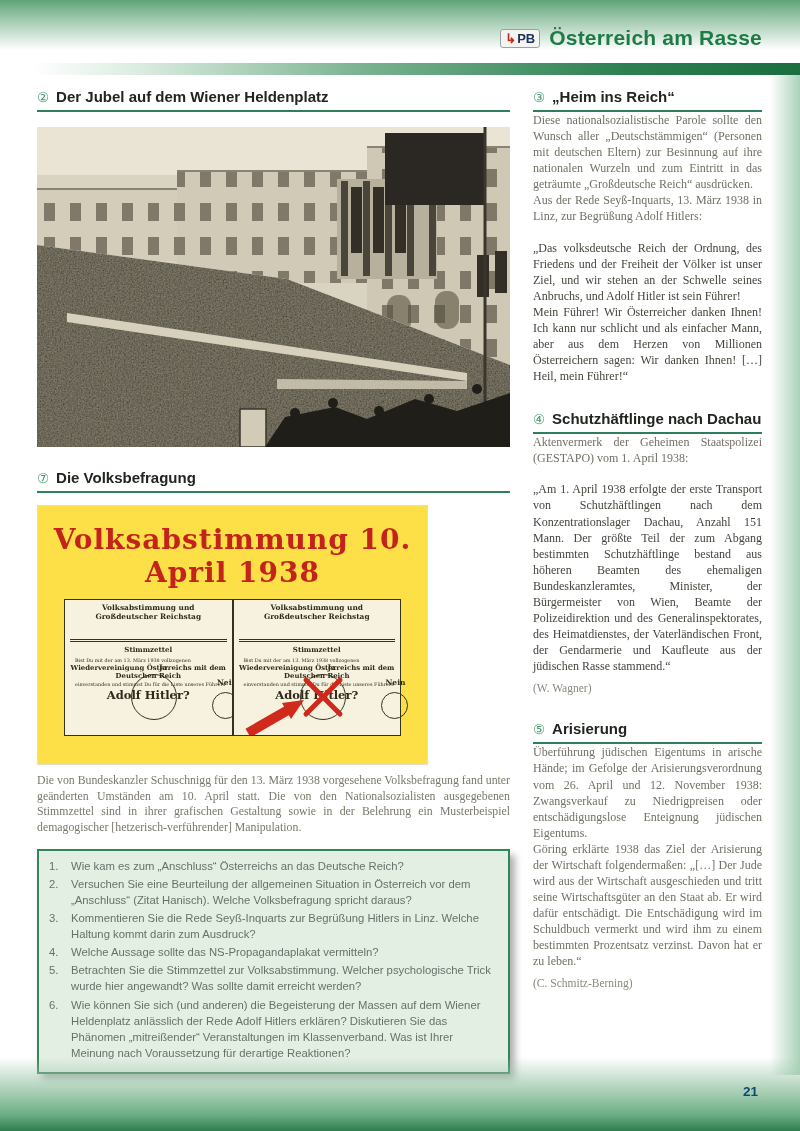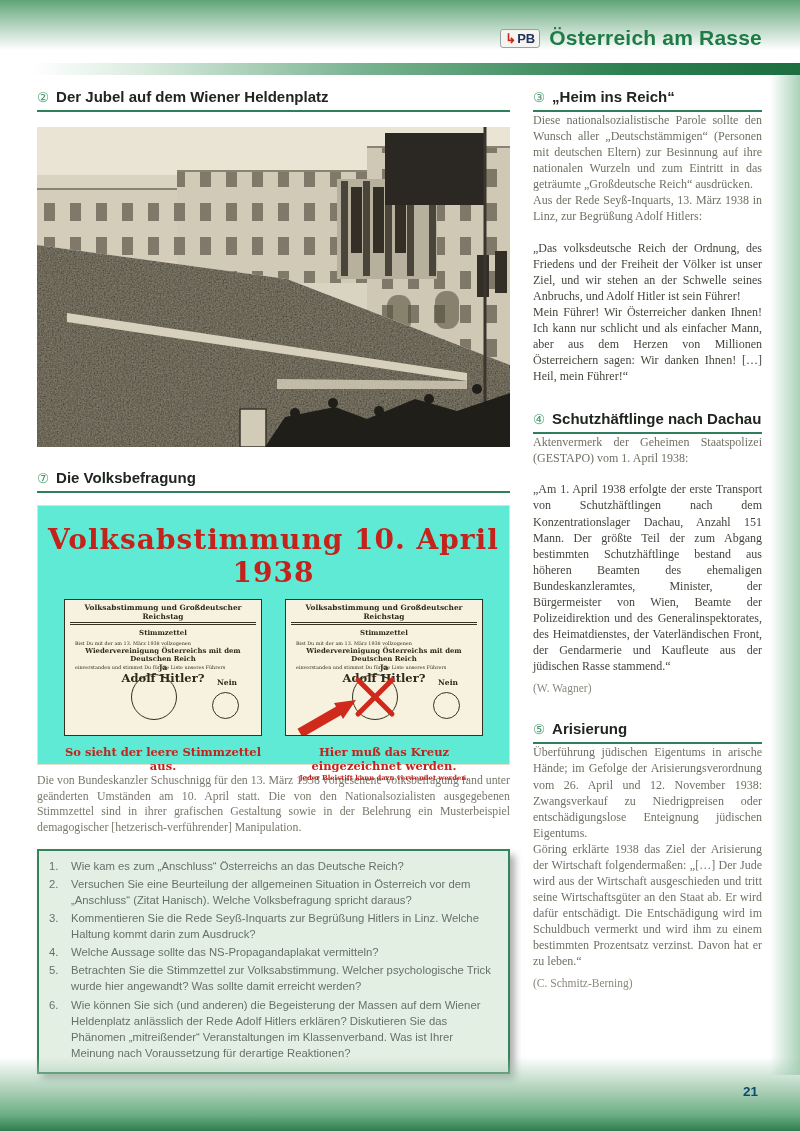--- a/index.html
+++ b/index.html
@@ -33,29 +33,29 @@
   .sec-num{color:#43996b;font-size:13.5px;}
   .sec-title{font-weight:bold;font-size:15px;color:#20261f;}
 
   
   .photo{margin-top:15px;width:473px;height:320px;position:relative;background:#d9d3c2;}
   .photo svg{display:block;}
   .caption{margin-top:7px;font-family:"Liberation Serif",serif;font-size:11.8px;line-height:1.32;
     color:#7a776b;text-align:justify;}
   .sec7{margin-top:22px;}
 
-  .poster{margin-top:12px;width:473px;height:260px;background:#5eead4;position:relative;
+  .poster{margin-top:12px;width:391px;height:260px;background:#fde047;position:relative;
     font-family:"DejaVu Serif",serif;box-shadow:0 0 0 1px #e4decb inset;}
   .poster-title{padding-top:18px;text-align:center;color:#c4231b;font-weight:bold;font-size:28px;
     letter-spacing:1px;}
   .ballots{display:flex;justify-content:space-between;padding:0 27px;margin-top:10px;}
   .ballot{position:relative;width:198px;height:137px;background:#f7f2df;border:1px solid #35311f;
     color:#2e2a1c;box-sizing:border-box;}
   .b-header{margin:3px 5px 0;text-align:center;font-weight:bold;font-size:7.4px;
-    border-bottom:3px double #35311f;padding-bottom:1px;}
+    border-bottom:3px double #35311f;padding-bottom:18px;}
   .b-sub{text-align:center;font-weight:bold;font-size:7px;margin-top:3px;}
   .b-line1{font-size:4.9px;margin:3px 0 0 10px;}
   .b-line2{text-align:center;font-weight:bold;font-size:6.9px;margin-top:1px;}
   .b-line3{font-size:4.9px;margin:1px 0 0 10px;}
   .b-question{text-align:center;font-weight:bold;font-size:11.5px;margin-top:1px;}
   .b-ja{position:absolute;left:94px;top:63px;font-weight:bold;font-size:7.5px;}
   .b-nein{position:absolute;left:152px;top:78px;font-weight:bold;font-size:7.5px;}
   .circle-ja{position:absolute;left:66px;top:74px;width:44px;height:44px;border:1.5px solid #35311f;border-radius:50%;}
   .circle-nein{position:absolute;left:147px;top:92px;width:25px;height:25px;border:1.5px solid #35311f;border-radius:50%;}
   .ballot-overlay{position:absolute;left:0;top:0;}
@@ -220,29 +220,20 @@
                 <line x1="106" y1="80" x2="72" y2="114" stroke="#d0291c" stroke-width="5" stroke-linecap="round"></line>
               </g>
               <g>
                 <line x1="14" y1="133" x2="54" y2="110" stroke="#cf2a1c" stroke-width="10"></line>
                 <polygon points="70,100 48,103 57,119" fill="#cf2a1c"></polygon>
               </g>
             </svg>
           </div>
         </div>
 
-        <div class="poster-captions">
-          <div class="pc">
-            <div class="pc-main">So sieht der leere Stimmzettel aus.</div>
-          </div>
-          <div class="pc">
-            <div class="pc-main">Hier muß das Kreuz eingezeichnet werden.</div>
-            <div class="pc-sub">Jeder Bleistift kann dazu verwendet werden.</div>
-          </div>
-        </div>
       </div>
 
       <div class="caption poster-caption-text">Die von Bundeskanzler Schuschnigg für den 13. März 1938 vorgesehene Volksbefragung fand unter geänderten Umständen am 10. April statt. Die von den Nationalsozialisten ausgegebenen Stimmzettel sind in ihrer grafischen Gestaltung sowie in der Belehrung ein Musterbeispiel demagogischer [hetzerisch-verführender] Manipulation.</div>
 
       <div class="qbox">
         <div class="qrow">
           <span class="q-num">1.</span>
           <span class="q-text">Wie kam es zum „Anschluss“ Österreichs an das Deutsche Reich?</span>
         </div>
         <div class="qrow">

